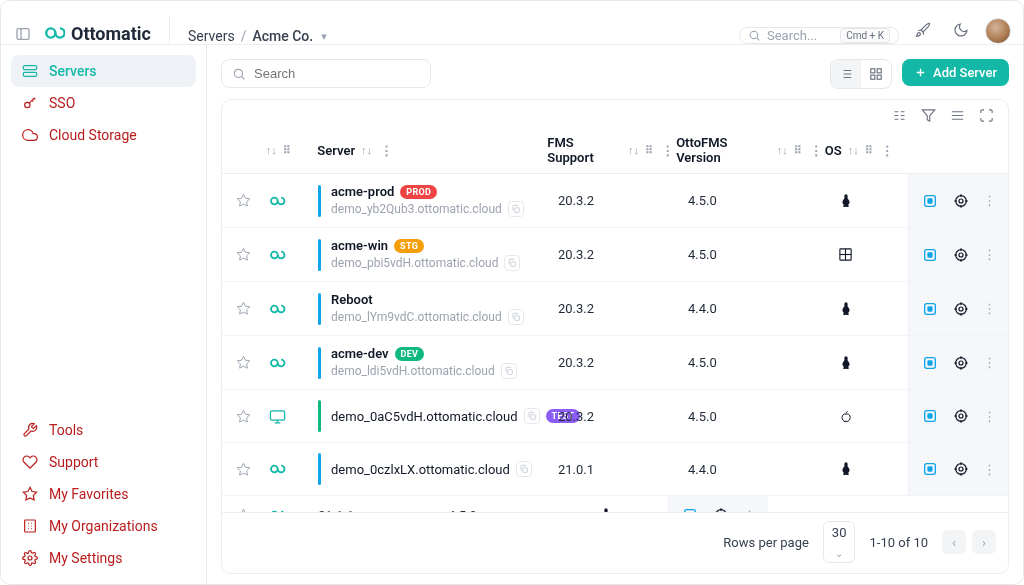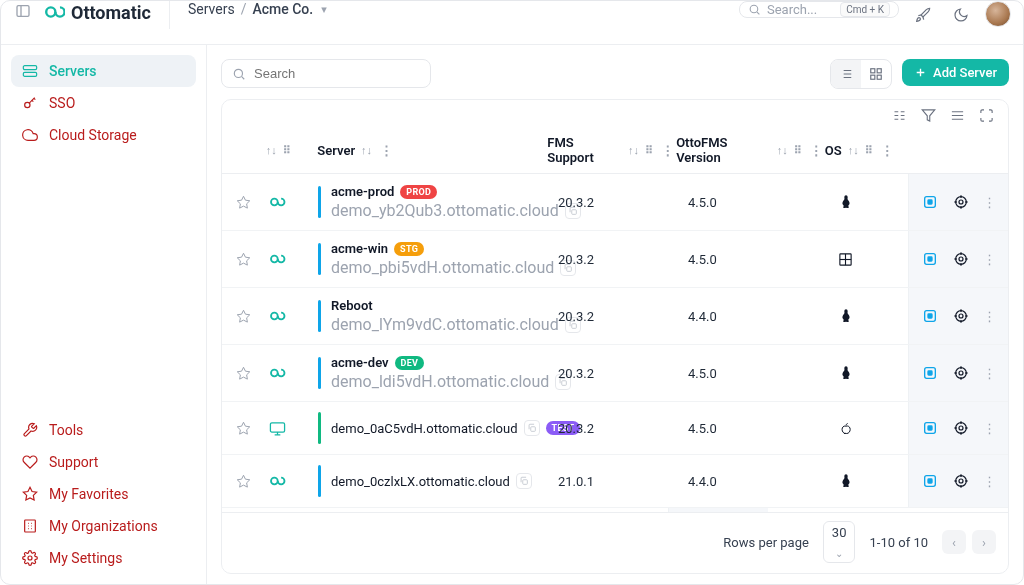--- a/index.html
+++ b/index.html
@@ -1,18 +1,18 @@
 <!DOCTYPE html>
 <html><head>
 <meta charset="utf-8">
 <style>
 * { box-sizing: border-box; margin: 0; padding: 0; }
 body { font-family: -apple-system, BlinkMacSystemFont, "Segoe UI", Roboto, sans-serif; font-size: 13px; color: #1f2937; background: #fff; width: 1024px; height: 585px; overflow: hidden; border: 1px solid #e5e7eb; border-radius: 10px; }
 .app { display: flex; flex-direction: column; height: 100%; }
-.topbar { display: flex; align-items: flex-start; height: 44px; border-bottom: 1px solid #eceef1; padding: 0 12px; gap: 10px; }
+.topbar { display: flex; align-items: flex-end; height: 44px; border-bottom: 1px solid #eceef1; padding: 0 12px; gap: 10px; }
 .panel-toggle { width: 20px; height: 20px; display:flex; align-items:center; justify-content:center; color:#9ca3af; cursor:pointer; }
 .logo { display:flex; align-items:center; gap:6px; font-weight:700; font-size:18px; color:#1f2937; }
 .logo-icon { color:#14b8a6; }
 .vdiv { width:1px; height:28px; background:#eceef1; margin:0 8px; }
 .breadcrumb { display:flex; align-items:center; gap:6px; color:#374151; font-size:14px; }
 .breadcrumb .sep { color:#9ca3af; }
 .breadcrumb .chev { color:#9ca3af; font-size:11px; margin-left:2px; }
 .topbar-spacer { flex:1; }
 .searchbox { display:flex; align-items:center; gap:6px; border:1px solid #e5e7eb; border-radius:8px; padding:0 8px; background:#fff; color:#9ca3af; min-width:160px; }
 .kbd { font-size:10px; border:1px solid #e5e7eb; border-radius:4px; padding:1px 5px; color:#6b7280; background:#fafafa; }
@@ -47,21 +47,21 @@
 .sort-ic, .grip-ic { color:#9ca3af; font-size:11px; }
 .col-menu { color:#9ca3af; cursor:pointer; padding:0 2px; }
 .rows { flex:1; overflow-y:auto; }
 .row { display:flex; align-items:center; padding:10px 14px; border-bottom:1px solid #f1f3f5; font-size:13px; }
 .fav-star { color:#9ca3af; cursor:pointer; }
 .link-ic { color:#14b8a6; width:22px; display:flex; justify-content:center; }
 .stripe { width:3px; height:32px; border-radius:2px; margin-right:10px; }
 .server-block { display:flex; align-items:center;text-align:center; }
 .server-info { display:flex; flex-direction:column; gap:2px; }
 .srv-name { font-weight:600; color:#111827; display:flex; align-items:center; gap:6px; }
-.srv-host { color:#9ca3af; font-size:16px; display:flex; align-items:center; gap:6px; }
+.srv-host { color:#9ca3af; font-size:12px; display:flex; align-items:center; gap:6px; }
 .badge { font-size:9px; font-weight:700; padding:2px 6px; border-radius:8px; color:#fff; letter-spacing:.3px; }
 .copy-ic { color:#bfc4cc; cursor:pointer; border:1px solid #e5e7eb; border-radius:4px; width:16px; height:16px; display:inline-flex; align-items:center; justify-content:center; font-size:10px; }
 .os-ic { color:#111827; }
 .act-ic { width:20px; height:20px; display:flex; align-items:center; justify-content:center; cursor:pointer; }
 .act-ic.deploy { color:#0ea5e9; }
 .act-ic.target { color:#111827; }
 .row-menu { color:#9ca3af; cursor:pointer; }
 .col-actions-cell { width:100px; display:flex; align-items:center; gap:14px; justify-content:flex-end; background:#f5f7fa; align-self:stretch; margin:-10px -14px -10px 0; padding:0 12px; border-left:1px solid #eef1f4; }
 .footer { display:flex; align-items:center; justify-content:flex-end; gap:14px; padding:8px 12px 10px 12px; font-size:13px; color:#374151; border-top:1px solid #eceef1; }
 .select { display:flex; align-items:center; gap:8px; border:1px solid #e5e7eb; border-radius:6px; padding:3px 8px; cursor:pointer;flex-direction:column; }

